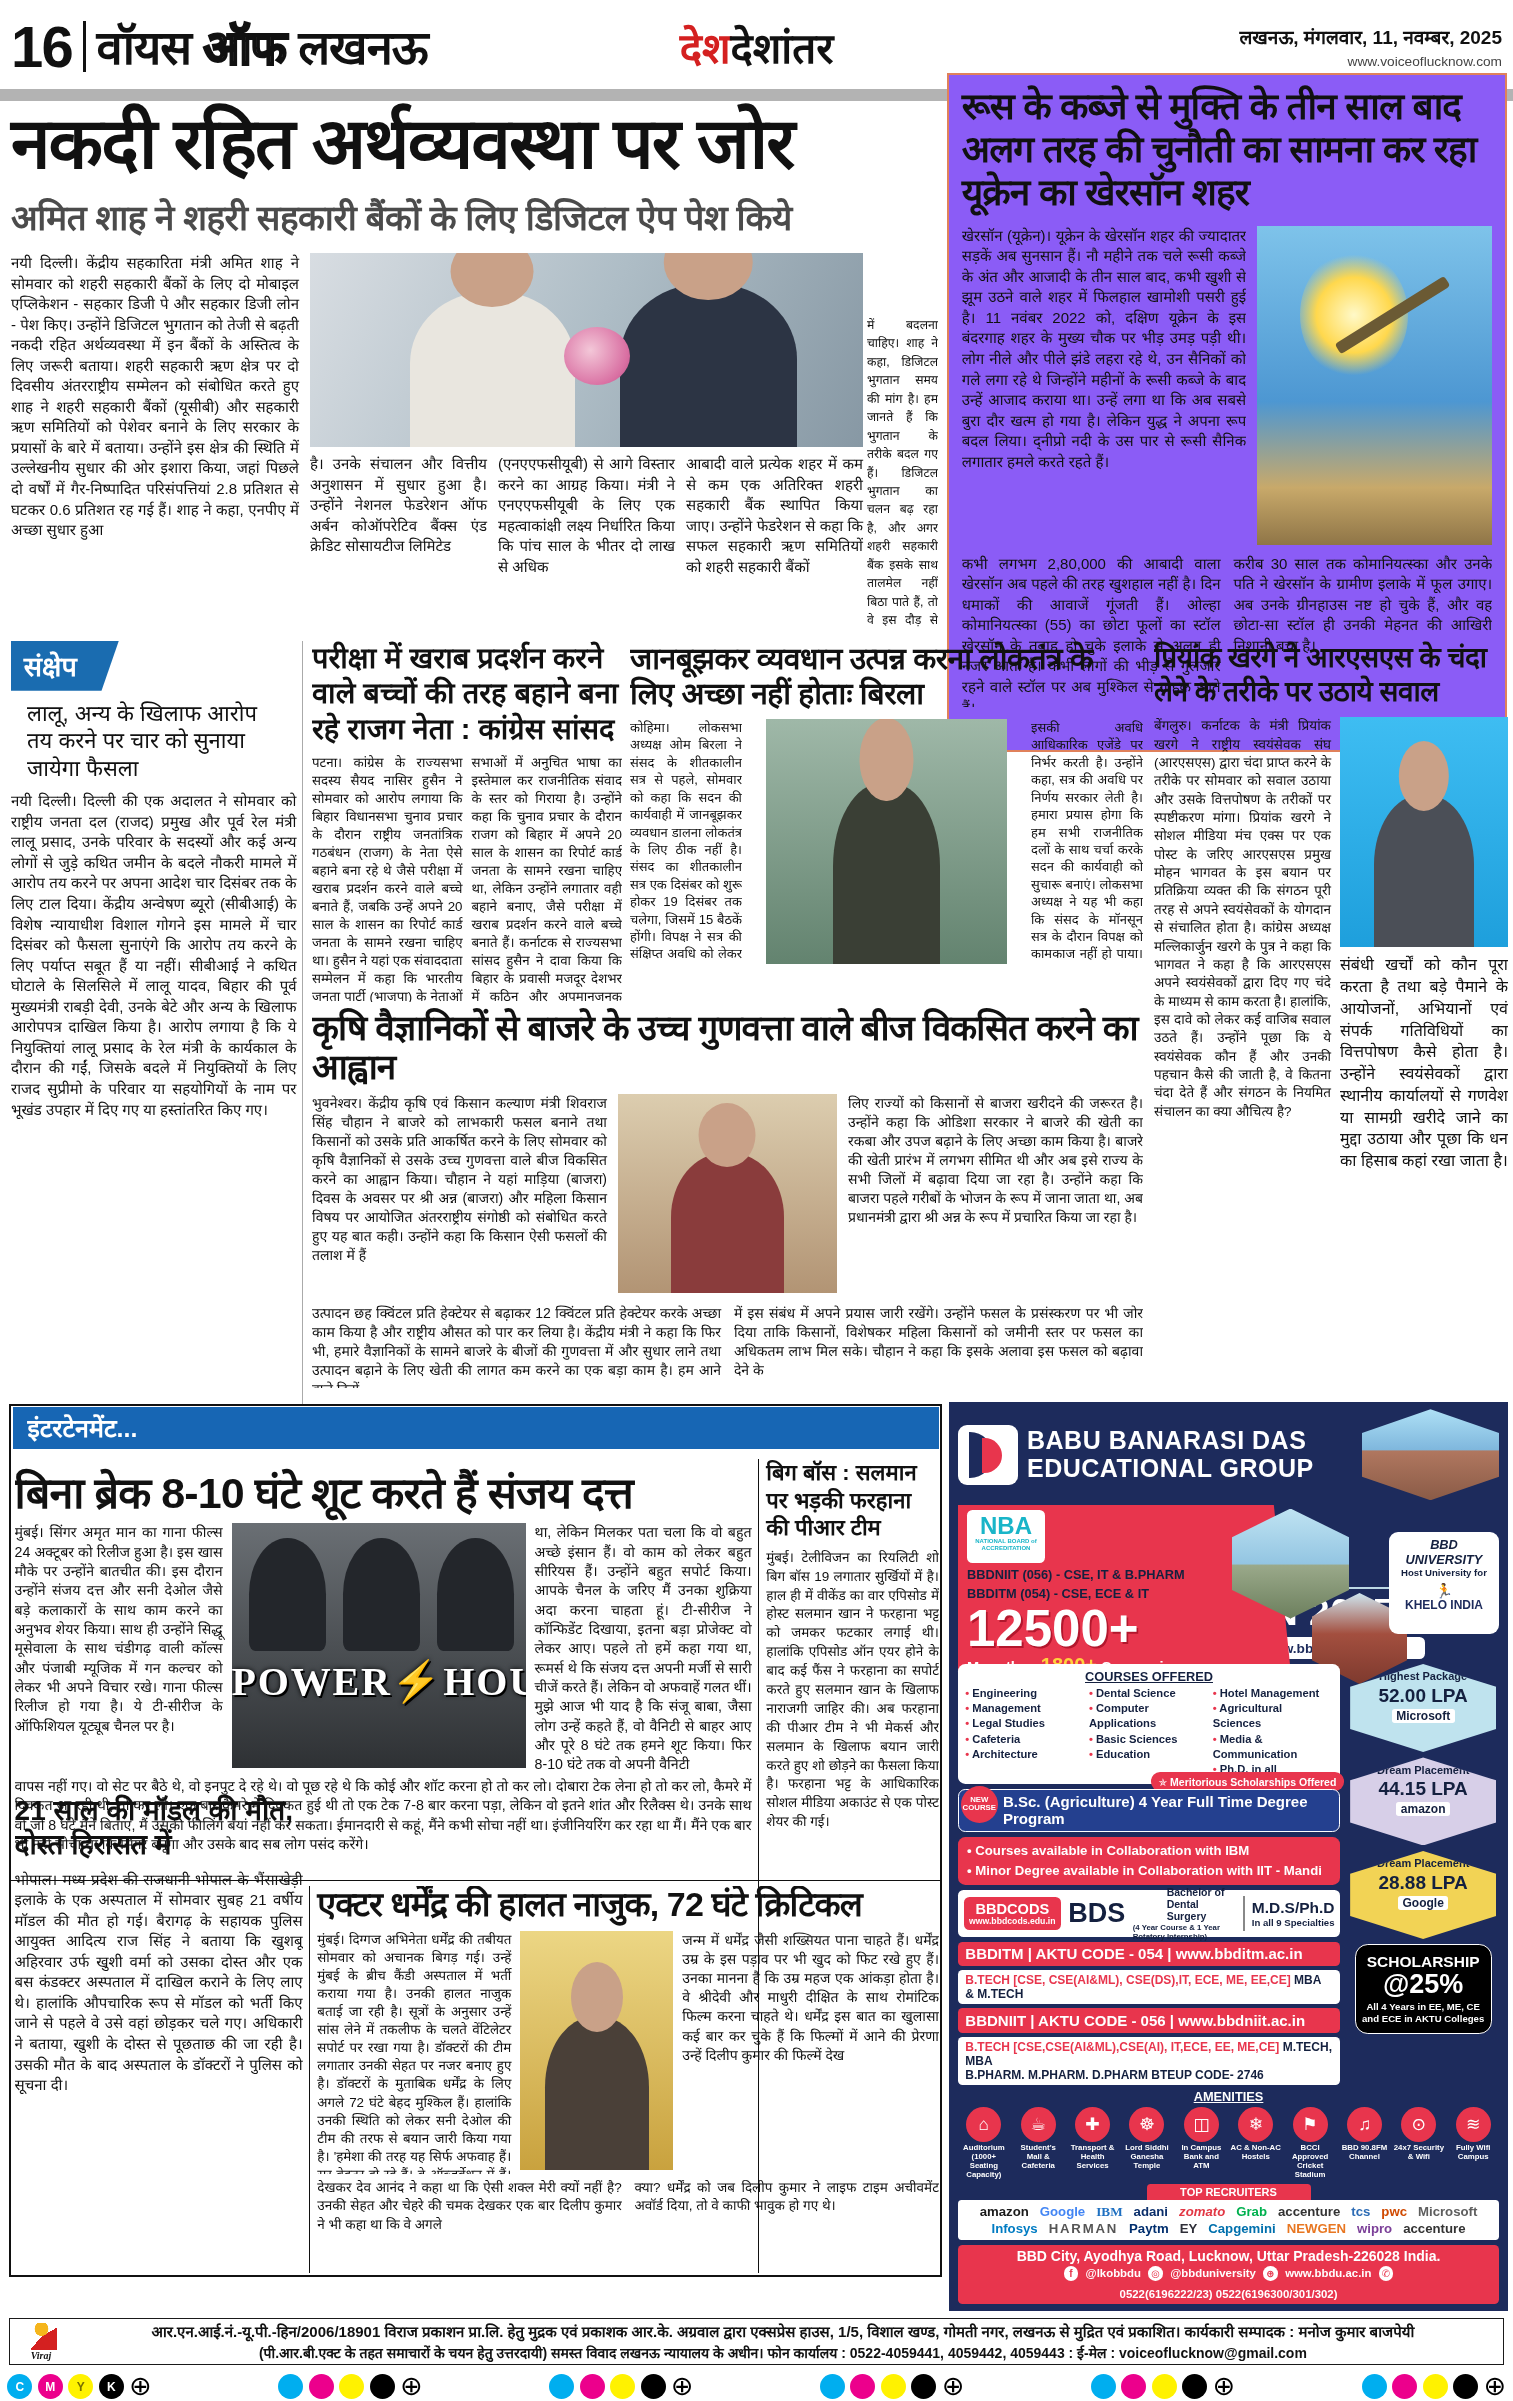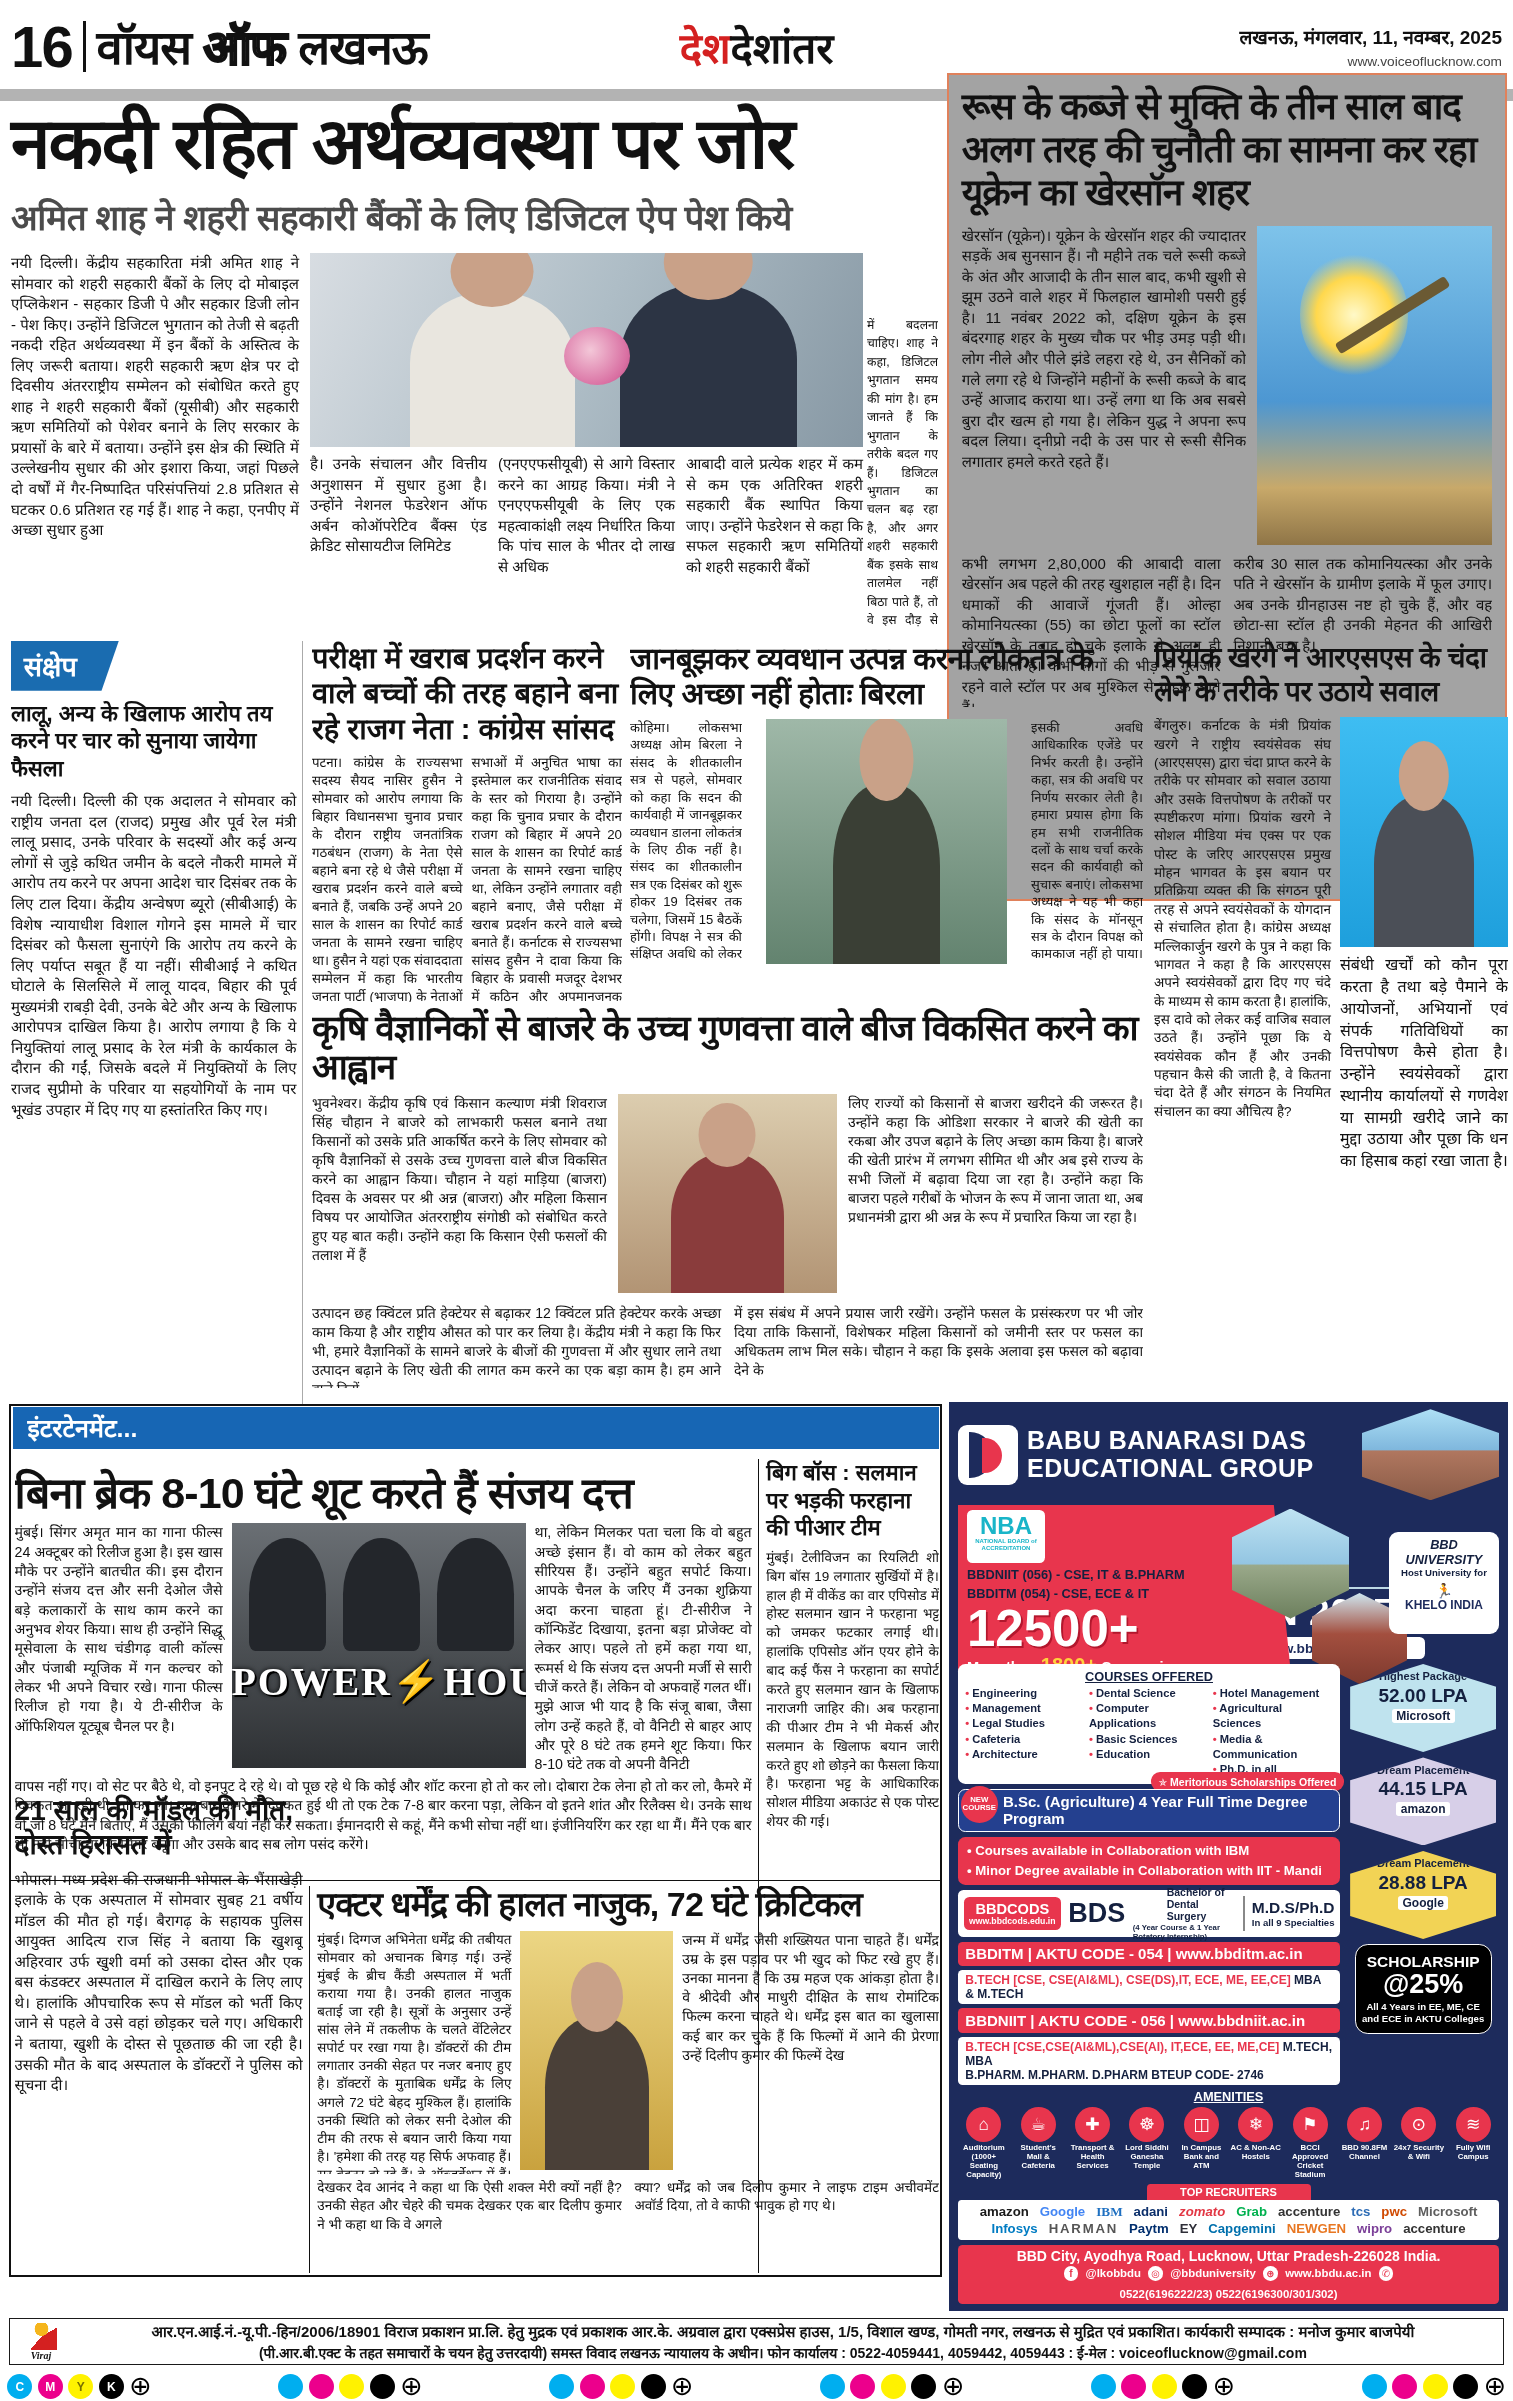--- a/index.html
+++ b/index.html
@@ -44,33 +44,33 @@
   .ph-birla{background:linear-gradient(#9fb8a8,#63836f);}
   .ph-kharge{background:linear-gradient(#3ebdf2,#1e9fdc);}
   .ph-shivraj{background:linear-gradient(#dccdaf,#b29474);}
   .ph-power{background:linear-gradient(#6a6f74,#2e3134);}
   .power-txt{position:absolute;left:0;right:0;bottom:26%;text-align:center;color:#fff;
              font-family:"Liberation Serif","DejaVu Serif",serif;font-size:40px;font-weight:700;
              letter-spacing:1.8px;text-shadow:0 0 5.5px #000,1.8px 1.8px 0 #000;}
   .ph-dh{background:linear-gradient(#ecd684,#c9a23e);}
   .head3{position:absolute;top:6%;width:26%;height:46%;background:#23262b;border-radius:50% 50% 8% 8%;}
   
-  #kherson{left:947px;top:73px;width:560px;height:828px;background:#a3a3a3;
+  #kherson{left:947px;top:73px;width:560px;height:679px;background:#8b5cf6;
            border:2.7px solid #e0815b;box-sizing:border-box;padding:11px 12.8px;}
   .kh-hl{font-size:37px;font-weight:900;line-height:1.16;letter-spacing:-0.9px;}
   .kh-row{display:flex;gap:11px;margin-top:11px;}
   .kh-row .c1{flex:1;height:319px;overflow:hidden;}
   .kh-ph{width:235px;height:319px;flex:0 0 auto;}
   .kh-bot{display:flex;gap:12.8px;margin-top:9px;height:153px;overflow:hidden;}
   .kh-bot>div{flex:1;}
   
   #brief{left:11px;top:641px;width:292px;height:763px;overflow:hidden;border-right:0.9px solid #aaa;padding-right:5.5px;box-sizing:border-box;}
   .brief-tag{display:inline-block;background:#1a6cb0;color:#fff;font-size:27px;font-weight:800;
              padding:5.5px 42px 7.3px 12.8px;clip-path:polygon(0 0,100% 0,84% 100%,0 100%);}
-  .brief-hl{font-size:22px;font-weight:700;line-height:1.25;margin:9px 0;}
+  .brief-hl{font-size:22px;font-weight:400;line-height:1.25;margin:9px 16px;}
   
   #exam{left:312px;top:641px;width:310px;height:361px;overflow:hidden;}
   .exam-hl{font-size:29px;font-weight:900;line-height:1.22;margin-bottom:7.3px;}
   .exam-cols{display:flex;gap:9px;}
   .exam-cols>div{flex:1;font-size:13.3px;line-height:1.35;text-align:justify;}
   #birla{left:630px;top:641px;width:513px;height:361px;overflow:hidden;}
   .birla-hl{font-size:30px;font-weight:900;line-height:1.18;margin-bottom:7.3px;letter-spacing:-0.5px;}
   .birla-row{display:flex;gap:24px;}
   .birla-row .tc{flex:1;font-size:13px;line-height:1.34;text-align:justify;height:245px;overflow:hidden;}
   .birla-ph{width:241px;height:245px;flex:0 0 auto;}

